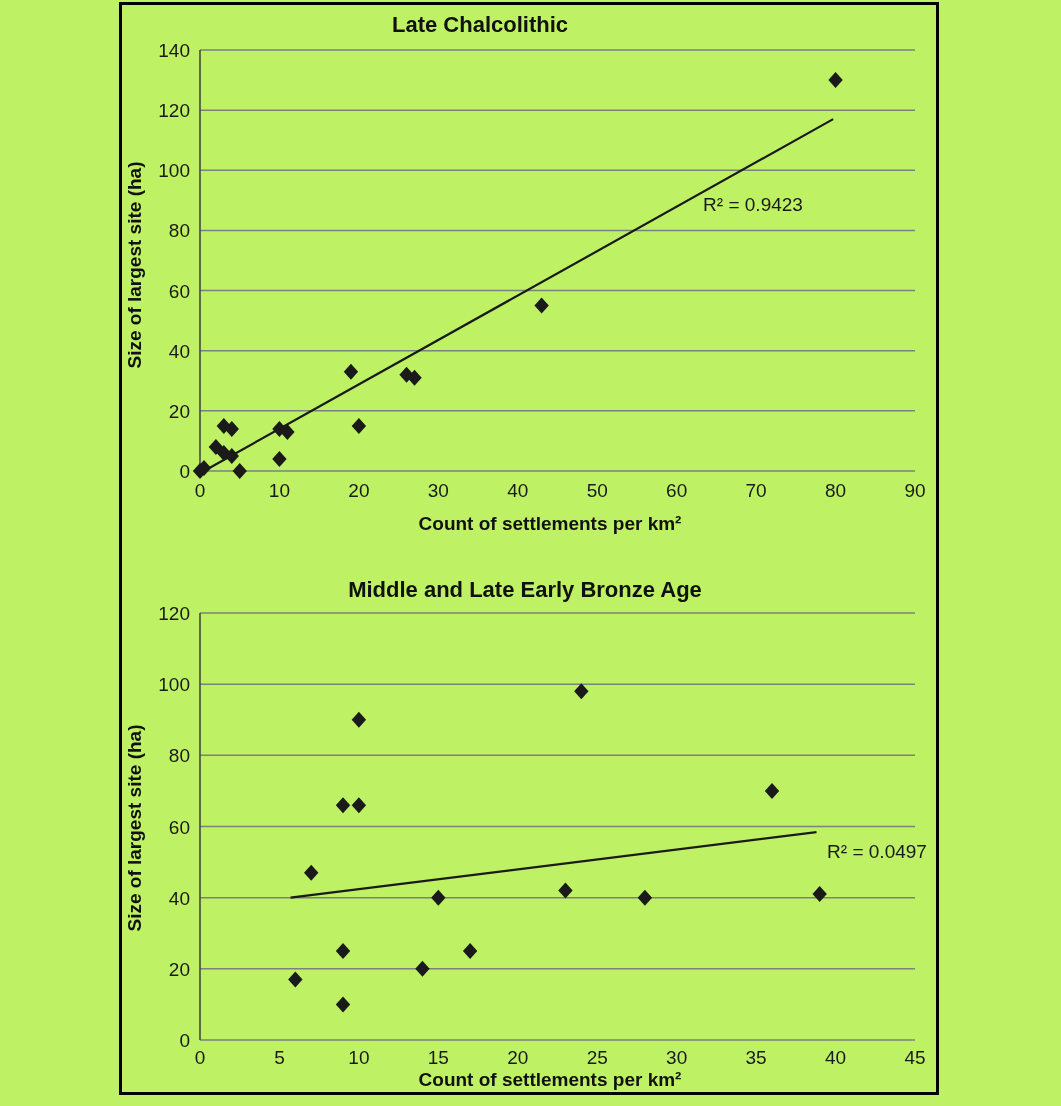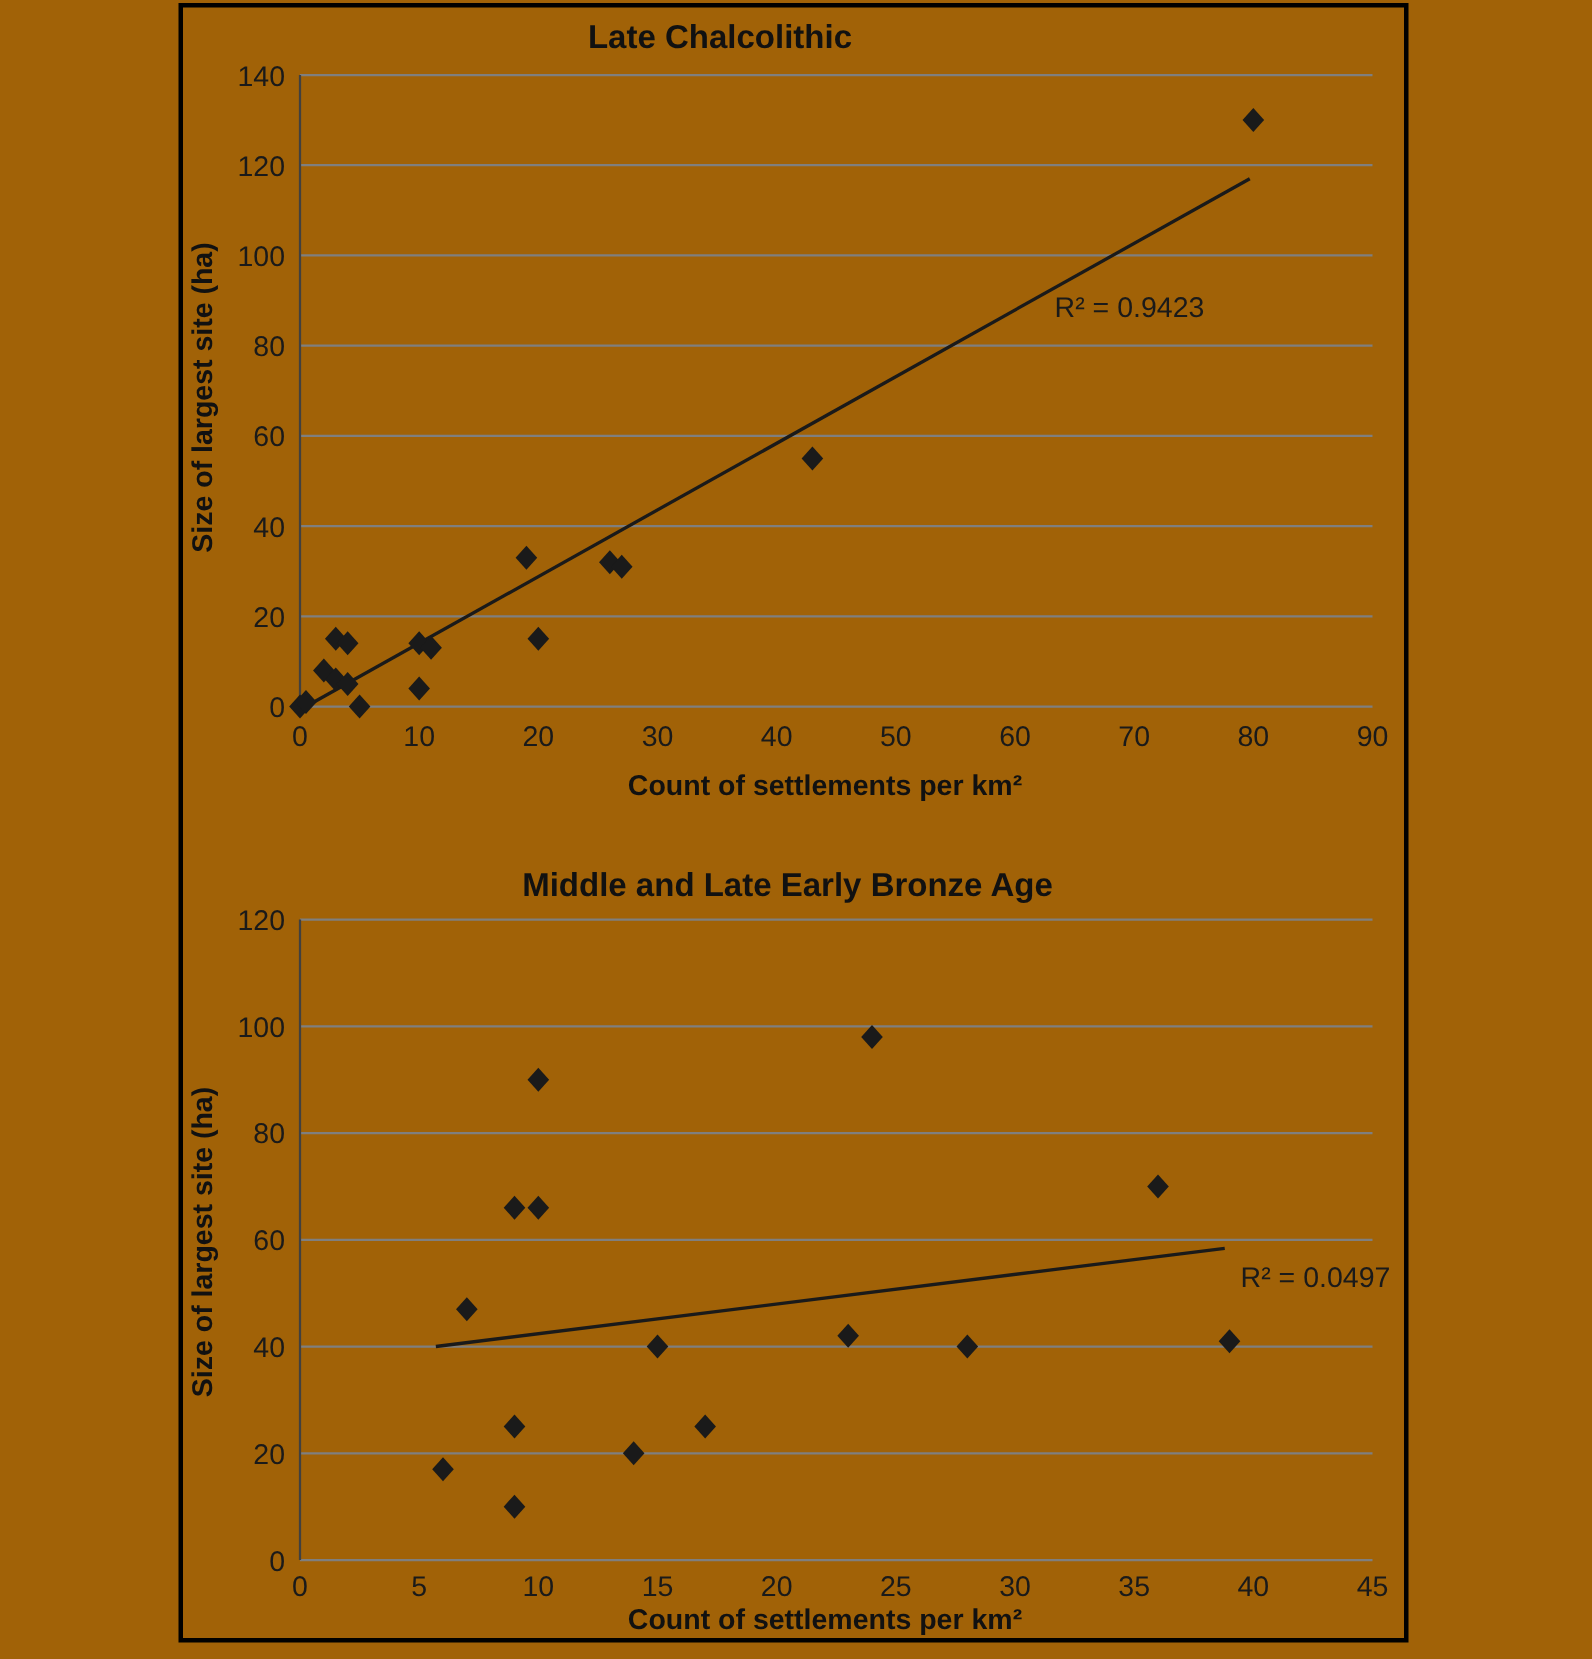--- a/index.html
+++ b/index.html
@@ -1,20 +1,20 @@
 <!DOCTYPE html>
 <html><head>
 <meta charset="utf-8">
 <style>
   html, body { margin: 0; padding: 0; background: #ffffff; }
   .page {
     position: relative;
     width: 1061px;
     height: 1106px;
-    background: #a16207;
+    background: #bef264;
     overflow: hidden;
   }
   svg { position: absolute; left: 0; top: 0; }
   .chart-title {
     font: 700 22px "Liberation Sans", sans-serif;
     fill: #111111;
   }
   .axis-title {
     font: 700 19px "Liberation Sans", sans-serif;
     fill: #111111;

